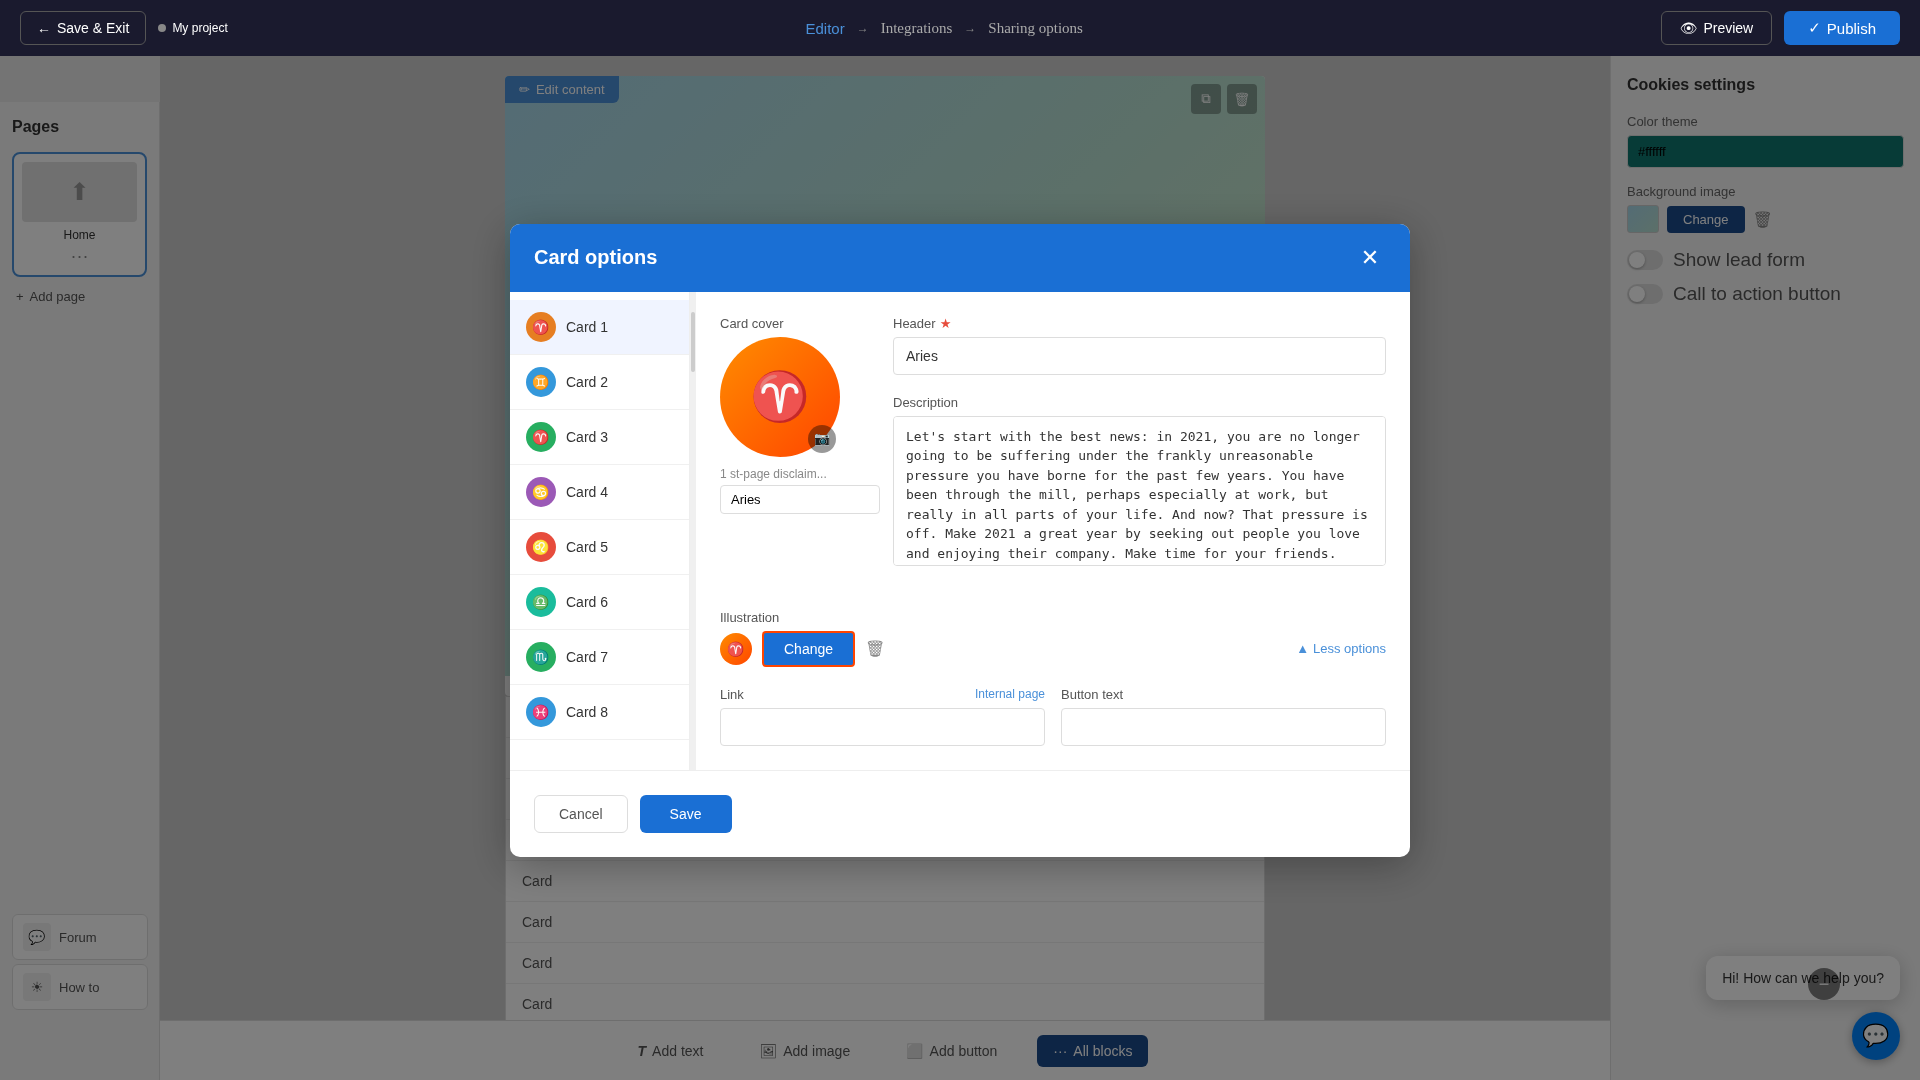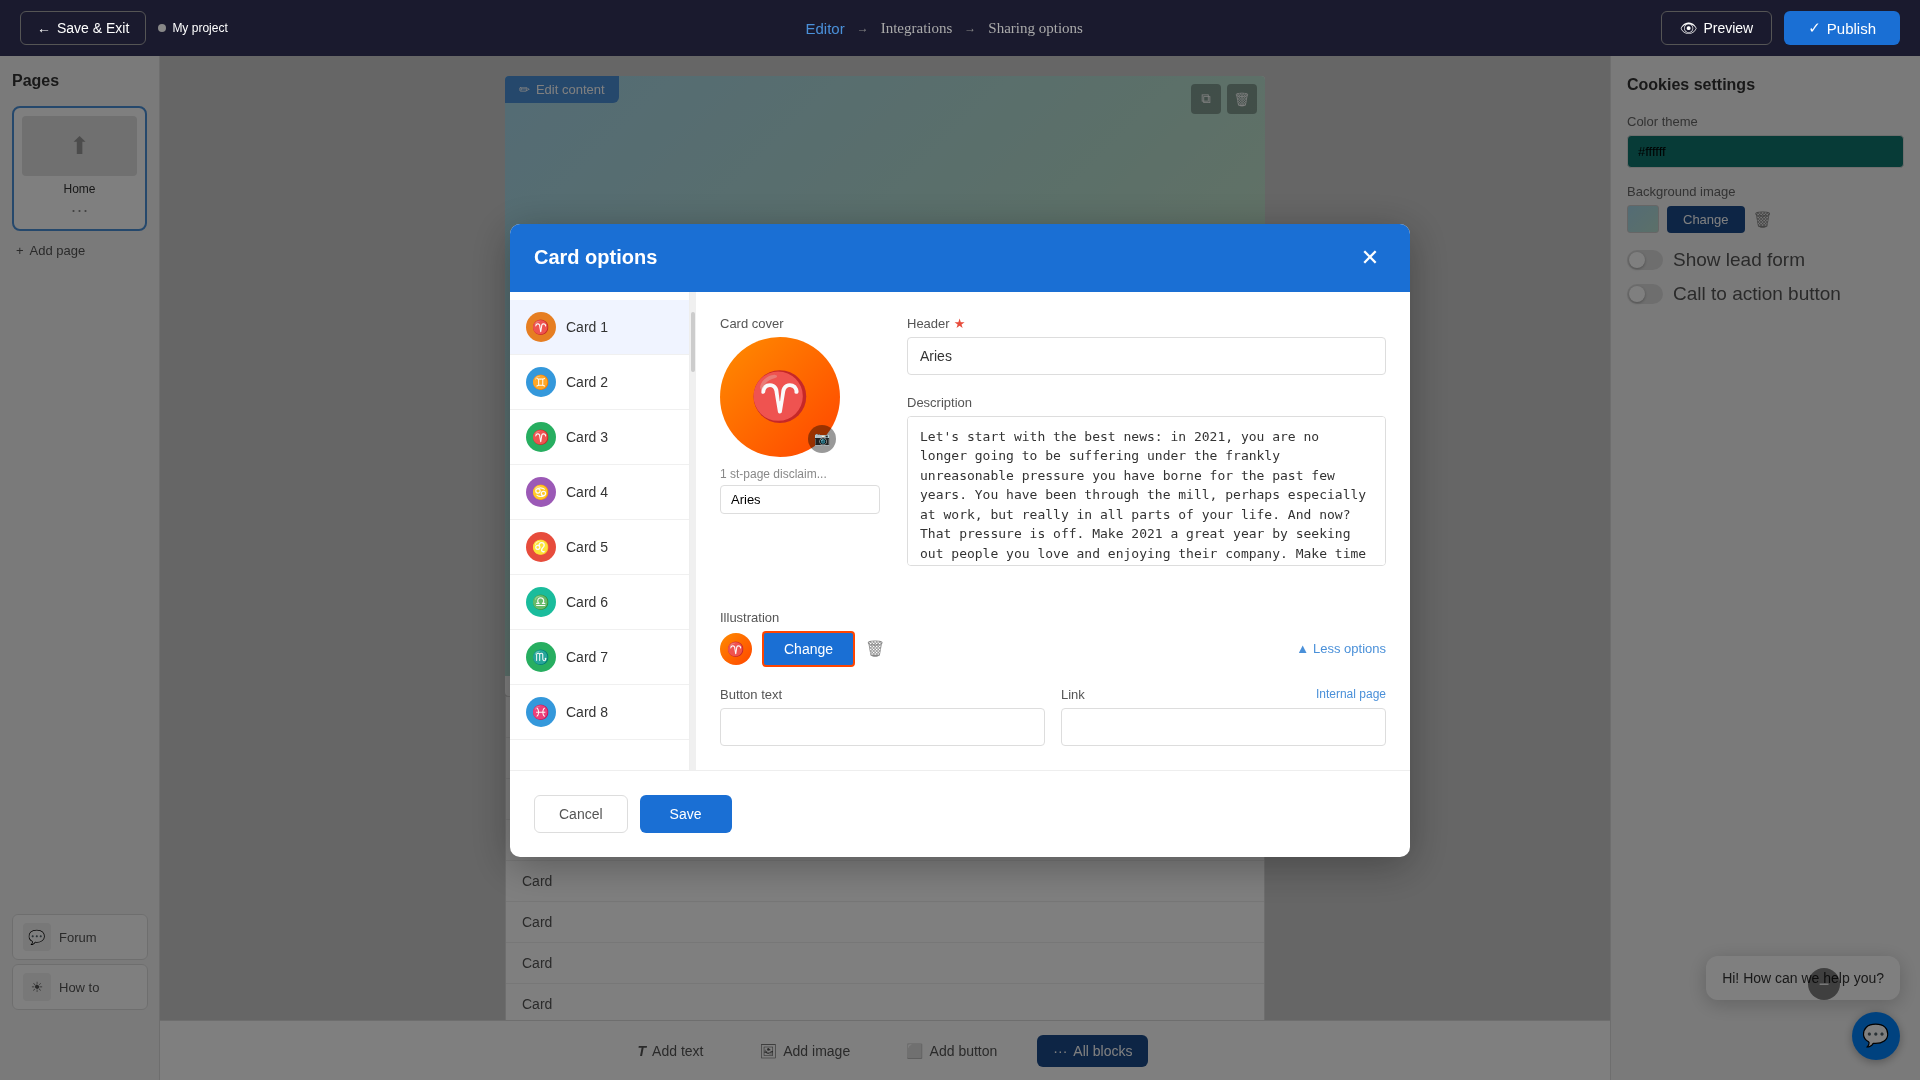--- a/index.html
+++ b/index.html
@@ -31,21 +31,21 @@
       background: #1a6fd4; border: none; color: #fff; padding: 8px 24px;
       border-radius: 6px; cursor: pointer; display: flex; align-items: center; gap: 6px; font-size: 15px; font-weight: 500;
     }
 
     
     .main-layout { display: flex; height: 100vh; padding-top: 56px; }
 
     
     .pages-sidebar {
       width: 160px; background: #f5f5f5; border-right: 1px solid #ddd;
-      padding: 16px 12px; flex-shrink: 0;
+      padding: 16px 12px; flex-shrink: 0; margin-top: 46px;
     }
     .pages-title { font-size: 16px; font-weight: 600; color: #333; margin-bottom: 16px; }
     .page-item {
       background: #fff; border: 2px solid #4a90d9; border-radius: 8px;
       padding: 8px; margin-bottom: 8px; cursor: pointer; text-align: center;
     }
     .page-thumbnail { width: 100%; height: 60px; background: #e0e0e0; border-radius: 4px; margin-bottom: 6px; display: flex; align-items: center; justify-content: center; }
     .page-thumb-icon { font-size: 24px; color: #999; }
     .page-label { font-size: 12px; color: #333; font-weight: 500; }
     .add-page { display: flex; align-items: center; gap: 6px; color: #555; font-size: 13px; cursor: pointer; margin-top: 8px; padding: 4px; }
@@ -440,21 +440,21 @@
           <span>Card 8</span>
         </div>
       </div>
 
       <div style="width:6px; background:#f0f0f0; flex-shrink:0; display:flex; justify-content:center; padding-top:20px;">
         <div style="width:4px; height:60px; background:#ccc; border-radius:2px;"></div>
       </div>
 
       <div class="modal-content-area">
 
-        <div style="display:flex; gap:27px; margin-bottom:20px;">
+        <div style="display:flex; gap:13px; margin-bottom:20px;">
 
           <div>
             <div class="modal-field-label">Card cover</div>
             <div style="position:relative; width:120px; height:120px; margin-bottom:10px;">
               <div class="card-cover-img">
                 ♈
                 <div class="card-cover-overlay">📷</div>
               </div>
             </div>
             <div class="disclaimer-label">1 st-page disclaim...</div>
@@ -487,30 +487,30 @@
               <span class="less-options-link">
                 <span>▲</span>
                 <span>Less options</span>
               </span>
             </div>
           </div>
         </div>
 
         <div class="two-col">
           <div>
-            <div class="modal-field-label">Button text</div>
-            <input class="modal-input" type="text" placeholder="" style="">
-          </div>
-          <div>
             <div class="modal-field-label link-label">
               <span>Link</span>
               <span class="internal-page-link">Internal page</span>
             </div>
             <input class="modal-input" type="text" placeholder="" style="">
           </div>
+          <div>
+            <div class="modal-field-label">Button text</div>
+            <input class="modal-input" type="text" placeholder="" style="">
+          </div>
         </div>
 
       </div>
     </div>
 
     <div class="modal-footer">
       <button class="cancel-btn">Cancel</button>
       <button class="save-btn">Save</button>
     </div>
   </div>

